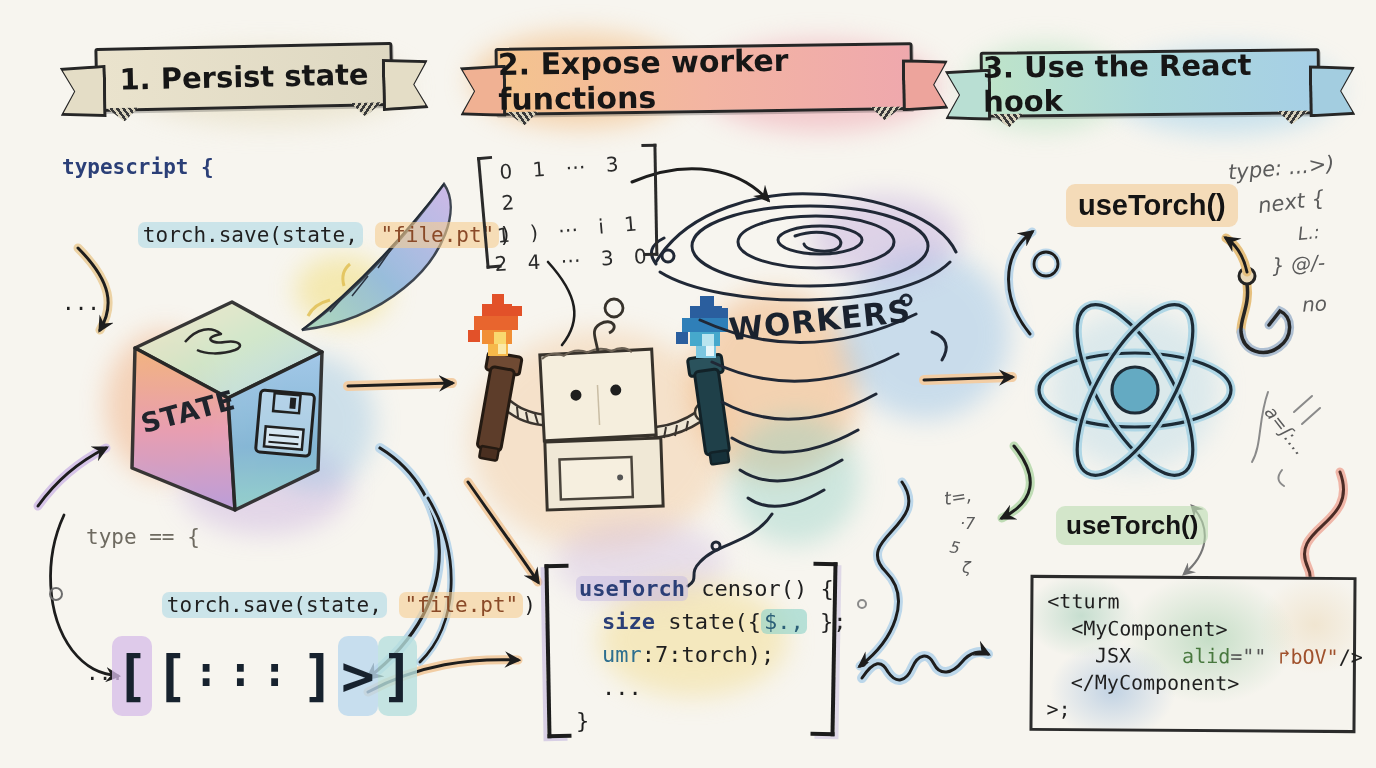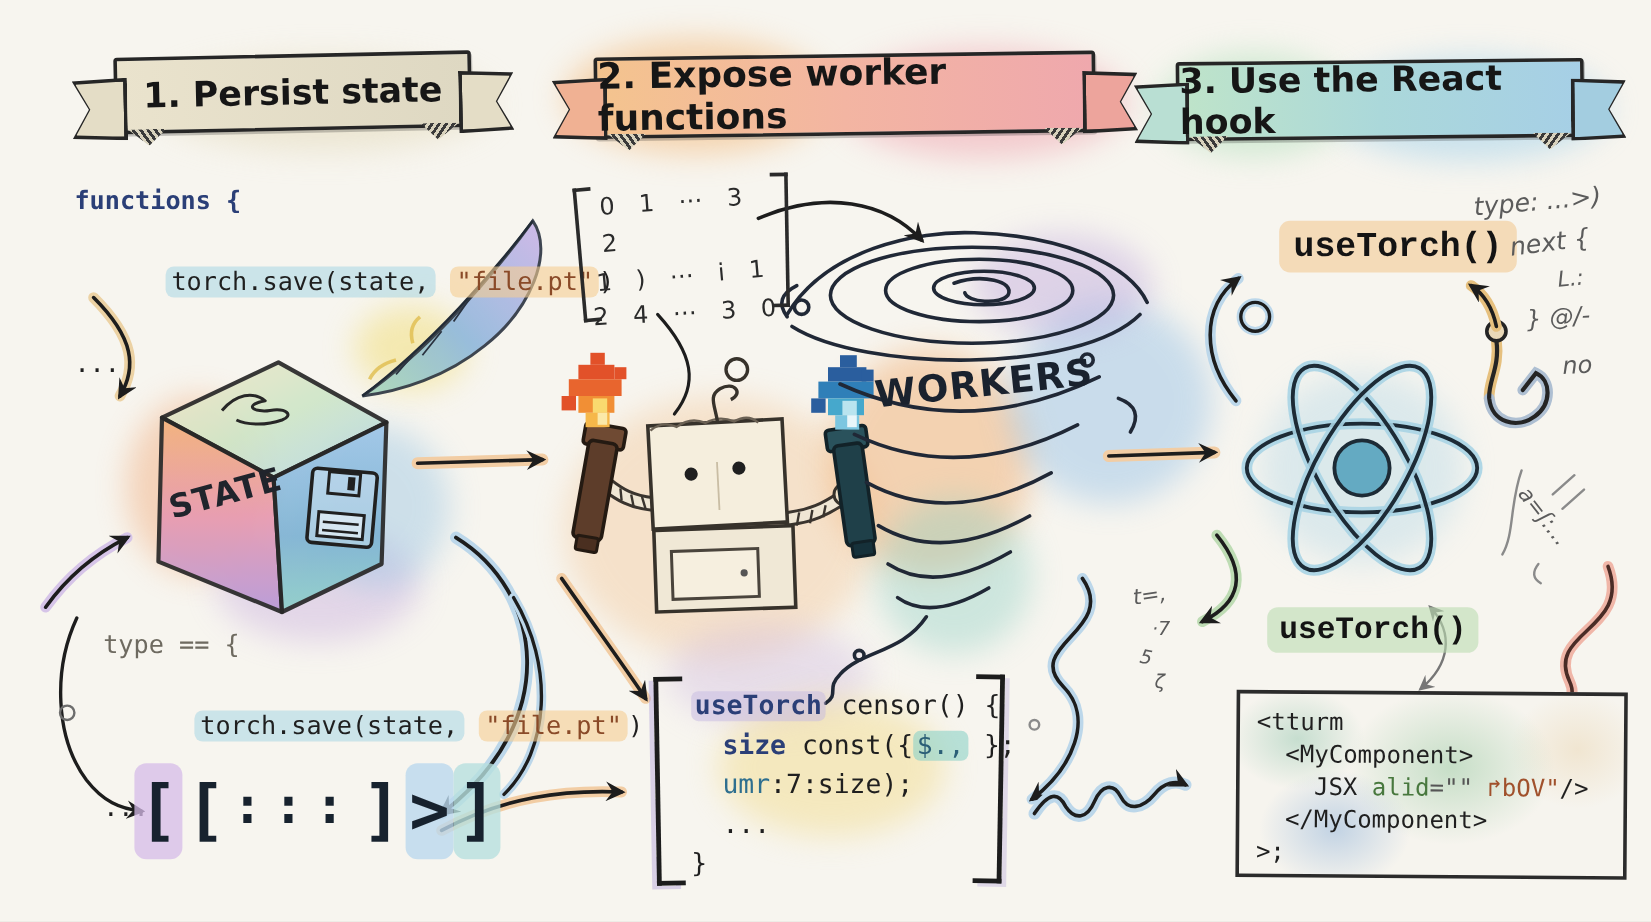--- a/index.html
+++ b/index.html
@@ -50,21 +50,21 @@
   .mbr-l{border:3px solid #2a2a2a;border-right:none;transform:rotate(-2deg);}
   .mbr-r{border:3px solid #2a2a2a;border-left:none;transform:rotate(2deg);}
   .mrow{letter-spacing:7px;font-size:20px;color:#2b2b2b;line-height:31px;}
 
   
   #glyph{display:flex;align-items:center;font-family:"DejaVu Sans Mono",monospace;
     font-weight:bold;font-size:56px;color:#17222e;}
   #glyph .gseg{padding:0 3px;border-radius:10px;line-height:80px;}
   #glyph .gdots{font-size:42px;letter-spacing:9px;transform:translateY(-4px);padding:0 2px;}
 
-  .usetorch{position:absolute;z-index:3;font-family:Liberation Mono, monospace;
+  .usetorch{position:absolute;z-index:3;font-family:Liberation Sans, sans-serif;
     font-weight:bold;color:#141414;border-radius:9px;}
 
   #jsxbox{position:absolute;z-index:3;border:3px solid #2b2b2b;transform:rotate(.4deg);
     background:
       radial-gradient(90px 70px at 25% 75%,rgba(130,170,215,.45),transparent 70%),
       radial-gradient(120px 90px at 55% 40%,rgba(150,200,160,.5),transparent 72%),
       radial-gradient(80px 60px at 15% 25%,rgba(140,195,170,.45),transparent 70%),
       radial-gradient(80px 70px at 88% 30%,rgba(235,215,180,.5),transparent 70%),
       #f6f4ee;
     padding:10px 14px;font-size:20px;line-height:27px;}
@@ -357,21 +357,21 @@
     <span class="tail tail-r">
         <span class="o"></span>
         <span class="i" style="background:#a3cde0;"></span>
       </span>
     <span class="fold" style="left:8px;"></span>
       <span class="fold" style="right:8px;transform:scaleX(-1);"></span>
     <span>3. Use the React hook</span>
   </div>
 
   <div class="txt code" style="left:62px;top:150px;font-size:21px;line-height:34px;">
-    <div class="codeline"><span class="kw">functions {</span></div>
+    <div class="codeline"><span class="kw">typescript {</span></div>
     <div class="codeline">
       <span class="hl-blue">torch.save(state,</span><span> </span><span class="hl-orange str">"file.pt"</span><span>)</span>
     </div>
     <div class="codeline"><span>...</span></div>
   </div>
 
   <div class="txt" style="left:488px;top:152px;width:168px;transform:rotate(-3deg);">
     <span class="mbr mbr-l" style="left:-6px;top:0;"></span>
     <span class="mbr mbr-r" style="right:-2px;top:-4px;"></span>
     <div class="mrow" style="margin-left:14px;transform:rotate(-1deg);">0 1 ⋯ 3 2</div>
@@ -412,27 +412,27 @@
     <span class="gseg gdots">:::</span>
     <span class="gseg">]</span>
     <span class="gseg" style="background:rgba(186,216,238,.8);">&gt;</span>
     <span class="gseg" style="background:rgba(183,224,222,.8);">]</span>
   </div>
 
   <div class="wbr wbr-l" style="left:546px;top:564px;"></div>
   <div class="wbr wbr-r" style="left:812px;top:562px;"></div>
   <div class="txt code" style="left:576px;top:572px;font-size:22px;line-height:33px;">
     <div class="codeline"><span class="kw hl-lav">useTorch</span><span> censor() {</span></div>
-    <div class="codeline" style="padding-left:26px;"><span class="kw">size</span><span> const({</span><span class="hl-teal" style="color:#2b5f77;">$.,</span><span> };</span></div>
-    <div class="codeline" style="padding-left:26px;"><span style="color:#2e6f8f;">umr</span><span>:7:</span><span>size);</span></div>
+    <div class="codeline" style="padding-left:26px;"><span class="kw">size</span><span> state({</span><span class="hl-teal" style="color:#2b5f77;">$.,</span><span> };</span></div>
+    <div class="codeline" style="padding-left:26px;"><span style="color:#2e6f8f;">umr</span><span>:7:</span><span>torch);</span></div>
     <div class="codeline" style="padding-left:26px;"><span>...</span></div>
     <div class="codeline"><span>}</span></div>
   </div>
 
   <div id="jsxbox" class="code" style="left:1030px;top:576px;width:292px;height:130px;">
     <div class="codeline"><span>&lt;tturm</span></div>
     <div class="codeline" style="padding-left:24px;"><span>&lt;MyComponent&gt;</span></div>
-    <div class="codeline" style="padding-left:48px;"><span>JSX </span><span style="color:#48783e;">alid</span><span style="color:#555;">="" </span><span style="color:#a0512c;">↱bOV"</span><span>/&gt;</span></div>
+    <div class="codeline" style="padding-left:48px;"><span>JSX </span><span style="color:#48783e;margin-left:39px;">alid</span><span style="color:#555;">="" </span><span style="color:#a0512c;">↱bOV"</span><span>/&gt;</span></div>
     <div class="codeline" style="padding-left:24px;"><span>&lt;/MyComponent&gt;</span></div>
     <div class="codeline"><span>&gt;;</span></div>
   </div>
 
 </div>
 
 </body></html>

